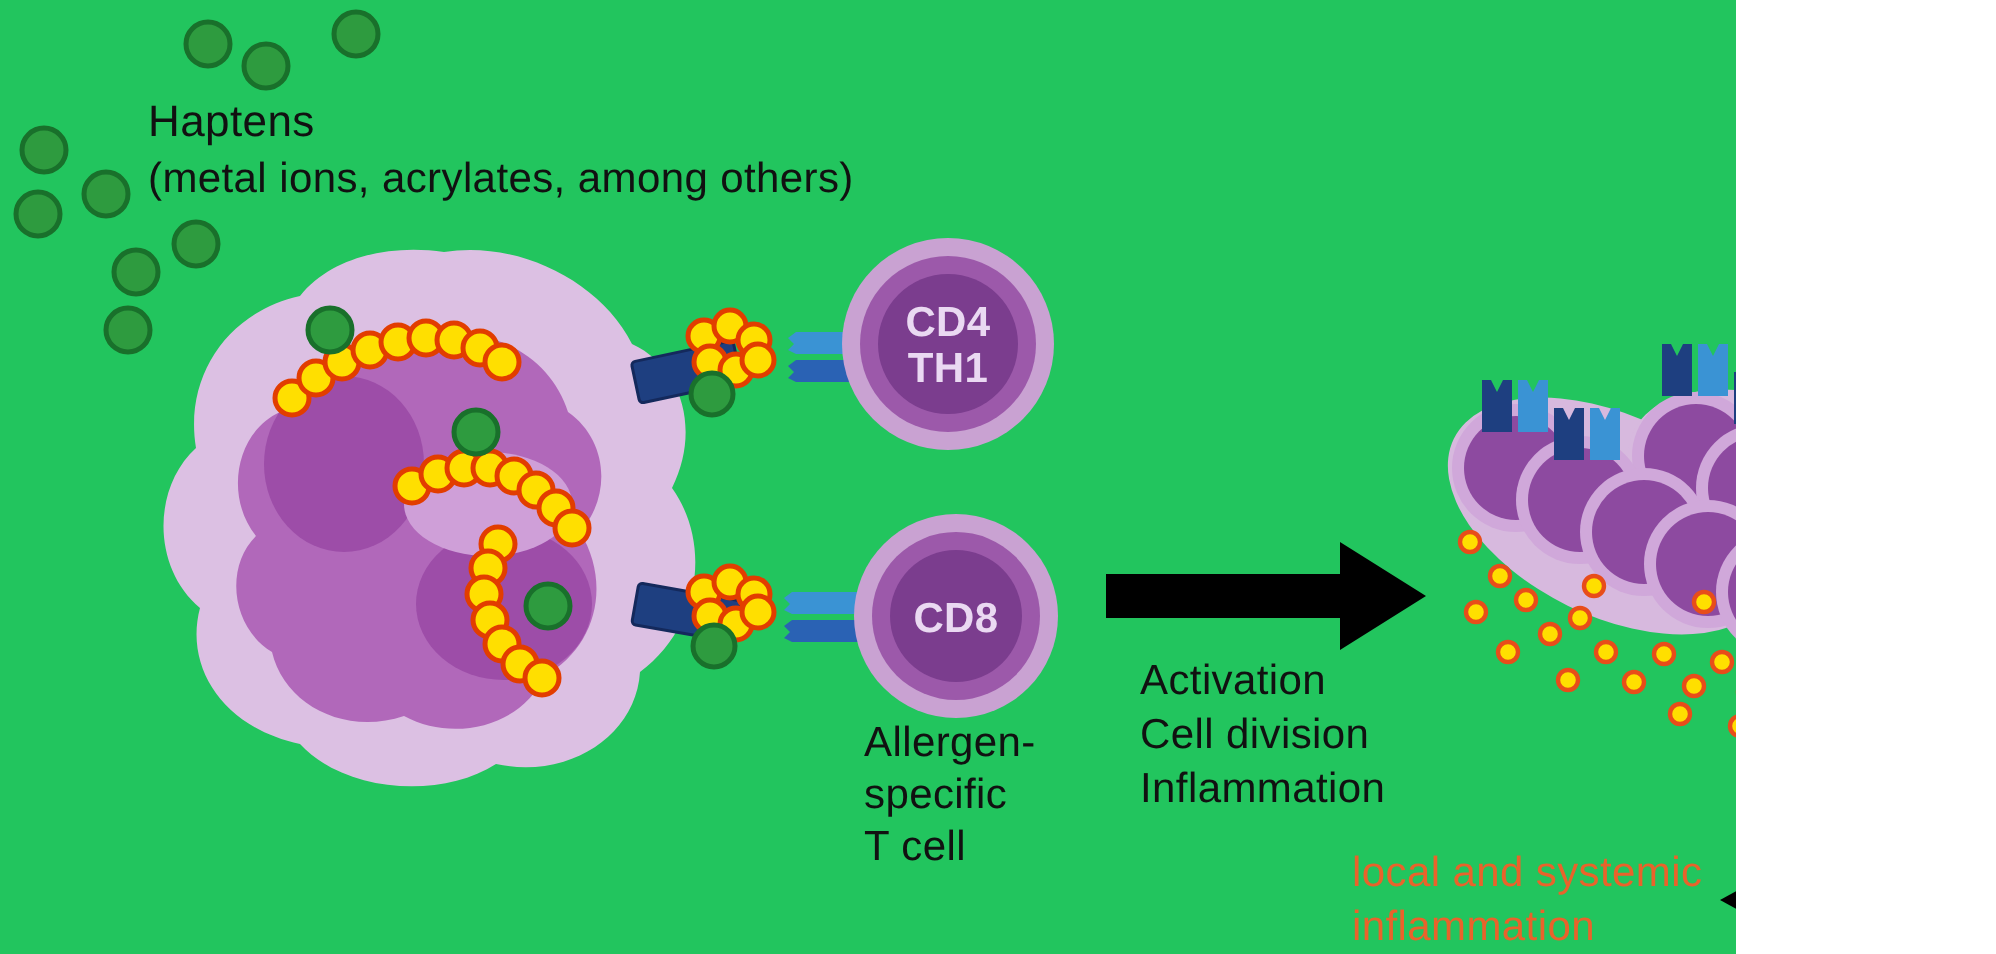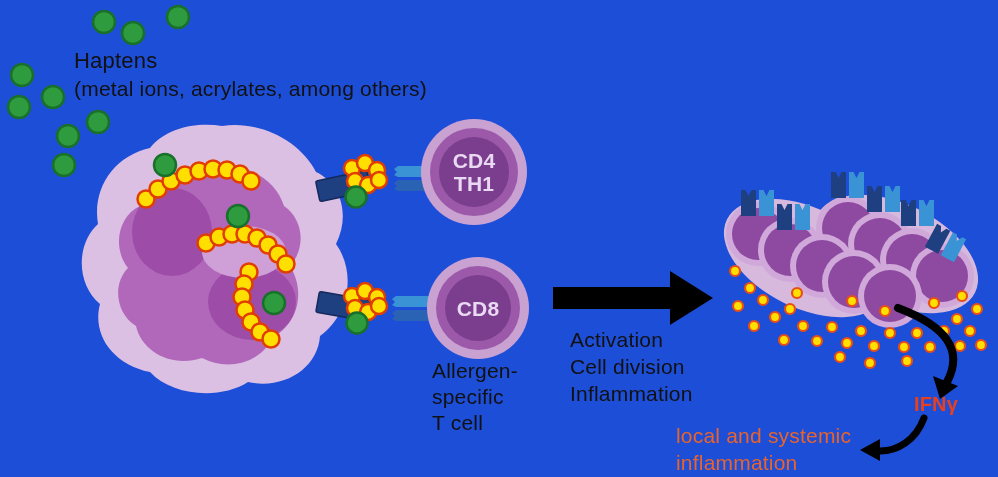--- a/index.html
+++ b/index.html
@@ -1,16 +1,16 @@
 <!DOCTYPE html>
 <html><head>
 <meta charset="utf-8">
 <style>
   html,body{margin:0;padding:0;background:#ffffff;}
-  .canvas{position:relative;width:998px;height:477px;background:#1d4ed8;overflow:hidden;
+  .canvas{position:relative;width:868px;height:477px;background:#22c55e;overflow:hidden;
           font-family:"Liberation Sans",sans-serif;}
   svg{display:block;}
   text{font-family:"Liberation Sans",sans-serif;letter-spacing:.2px;}
   .label{fill:#111111;font-size:21px;}
   .label-lg{fill:#111111;font-size:22px;}
   .cell-label{fill:#ead9f2;font-size:21px;text-anchor:middle;font-weight:bold;}
   .ifny-label{font-size:20px;text-anchor:middle;font-weight:bold;}
   .orange-label{font-size:21px;}
 </style>
 </head>

